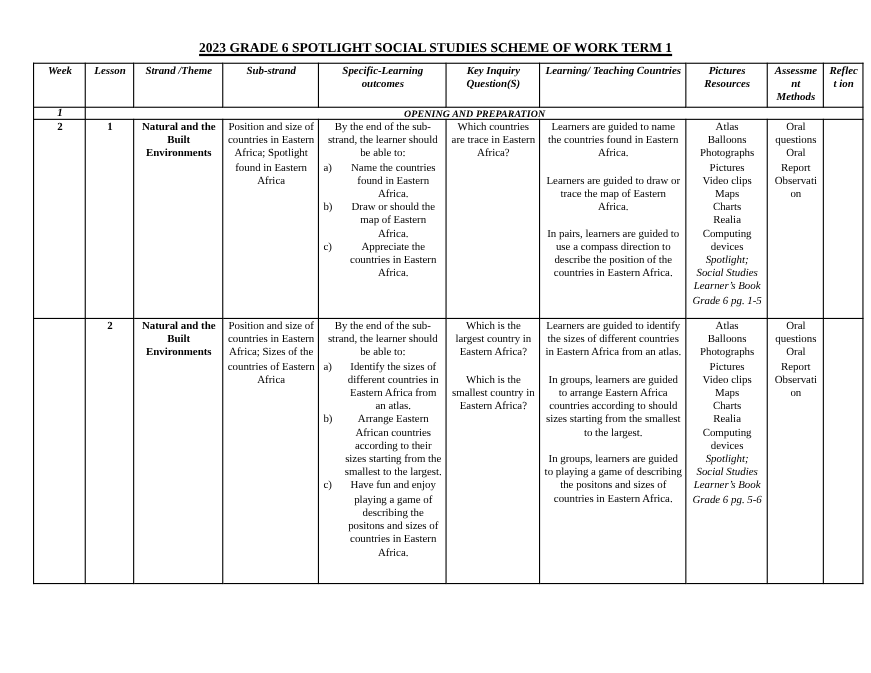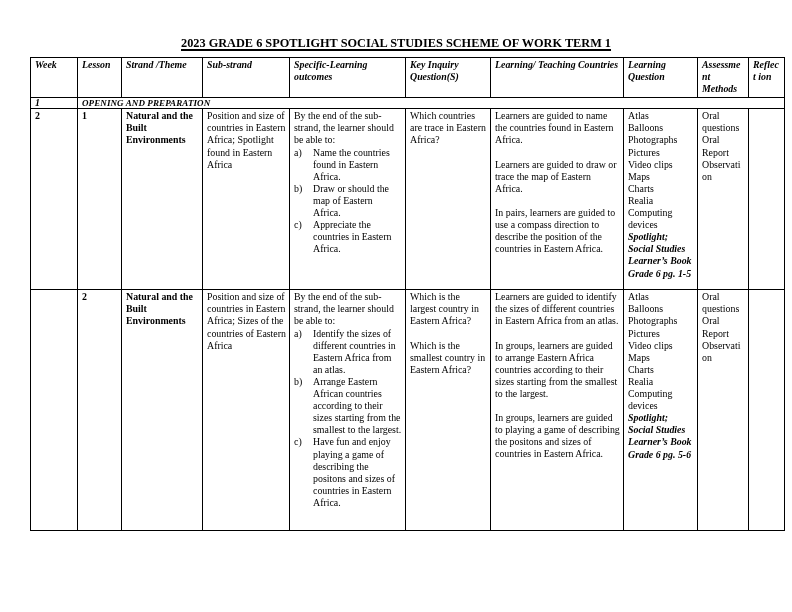--- a/index.html
+++ b/index.html
@@ -4,29 +4,29 @@
 <style>
   html, body { margin:0; padding:0; background:#ffffff; }
   body { width:792px; height:612px; position:relative; overflow:hidden;
          font-family:"Liberation Serif", "DejaVu Serif", serif; color:#000; }
   .title { position:absolute; left:0; width:792px; top:36px; text-align:center;
            font-weight:bold; font-size:12.3px; }
   .title span { text-decoration:underline; text-decoration-thickness:1.5px; text-underline-offset:2px; }
   table.sow { position:absolute; left:30px; top:57px; border-collapse:collapse;
               table-layout:fixed; width:754px; font-size:9.9px; line-height:12.1px; }
   table.sow td, table.sow th { border:1.3px solid #000; vertical-align:top;
-              padding:1px 3px 2px 4px; text-align:left; overflow:hidden; word-wrap:break-word; }
+              padding:1px 3px 2px 4px; text-align:center; overflow:hidden; word-wrap:break-word; }
   table.sow th { font-weight:bold; font-style:italic; height:35px; }
   tr.opening td { height:8px; line-height:10px; padding-top:0; padding-bottom:0; }
-  tr.opening td.banner { text-align:left; font-weight:bold; font-style:italic; font-size:9px; letter-spacing:0.1px; }
+  tr.opening td.banner { text-align:center; font-weight:bold; font-style:italic; font-size:9px; letter-spacing:0.1px; }
   tr.opening td.wk { font-weight:bold; font-style:italic; }
   tr.r1 td { height:177px; }
   tr.r2 td { height:237px; }
   .b { font-weight:bold; }
-  .bi { font-weight:bold; font-style:italic; }
+  .bi { font-weight:normal; font-style:italic; }
   ol.outcomes { list-style:none; margin:0; padding:0; }
   ol.outcomes li { position:relative; padding-left:19px; }
   ol.outcomes li .mk { position:absolute; left:0; top:0; }
   .para { margin:0 0 12px 0; }
   .para:last-child { margin-bottom:0; }
   .line { display:block; }
 </style>
 </head>
 <body>
 
@@ -47,21 +47,21 @@
   </colgroup>
   <thead>
     <tr>
       <th>Week</th>
       <th>Lesson</th>
       <th>Strand /Theme</th>
       <th>Sub-strand</th>
       <th>Specific-Learning outcomes</th>
       <th>Key Inquiry Question(S)</th>
       <th>Learning/ Teaching Countries</th>
-      <th>Learning Question</th>
+      <th>Pictures Resources</th>
       <th>Assessme nt Methods</th>
       <th>Reflect ion</th>
     </tr>
   </thead>
   <tbody>
     <tr class="opening">
       <td class="wk">1</td>
       <td class="banner" colspan="9">OPENING AND PREPARATION</td>
     </tr>
 
@@ -118,21 +118,21 @@
           <li><span class="mk">b)</span><span>Arrange Eastern African countries according to their sizes starting from the smallest to the largest.</span></li>
           <li><span class="mk">c)</span><span>Have fun and enjoy playing a game of describing the positons and sizes of countries in Eastern Africa.</span></li>
         </ol>
       </td>
       <td>
         <div class="para">Which is the largest country in Eastern Africa?</div>
         <div class="para">Which is the smallest country in Eastern Africa?</div>
       </td>
       <td>
         <div class="para">Learners are guided to identify the sizes of different countries in Eastern Africa from an atlas.</div>
-        <div class="para">In groups, learners are guided to arrange Eastern Africa countries according to their sizes starting from the smallest to the largest.</div>
+        <div class="para">In groups, learners are guided to arrange Eastern Africa countries according to should sizes starting from the smallest to the largest.</div>
         <div class="para">In groups, learners are guided to playing a game of describing the positons and sizes of countries in Eastern Africa.</div>
       </td>
       <td>
         <span class="line">Atlas</span>
         <span class="line">Balloons</span>
         <span class="line">Photographs</span>
         <span class="line">Pictures</span>
         <span class="line">Video clips</span>
         <span class="line">Maps</span>
         <span class="line">Charts</span>

